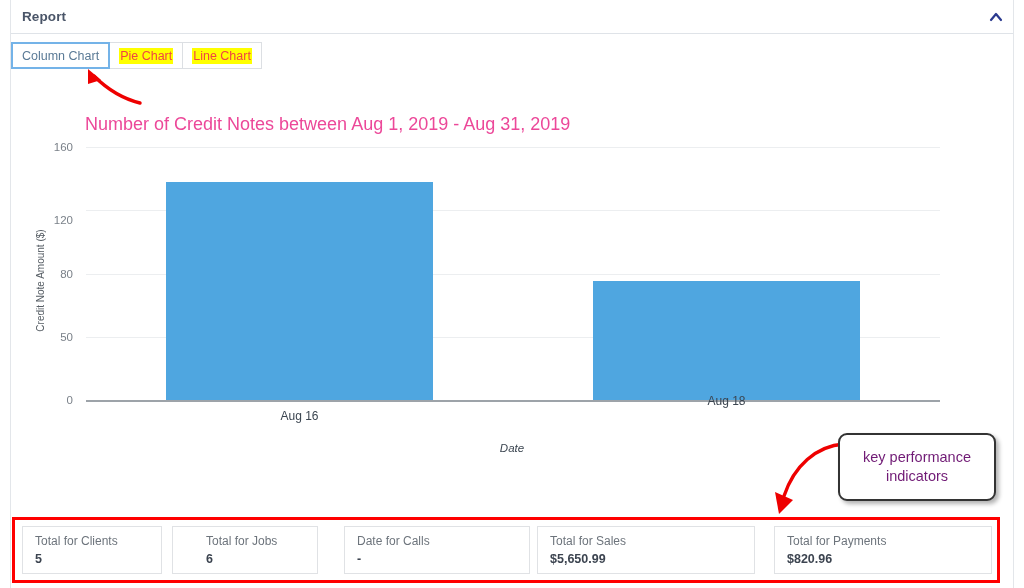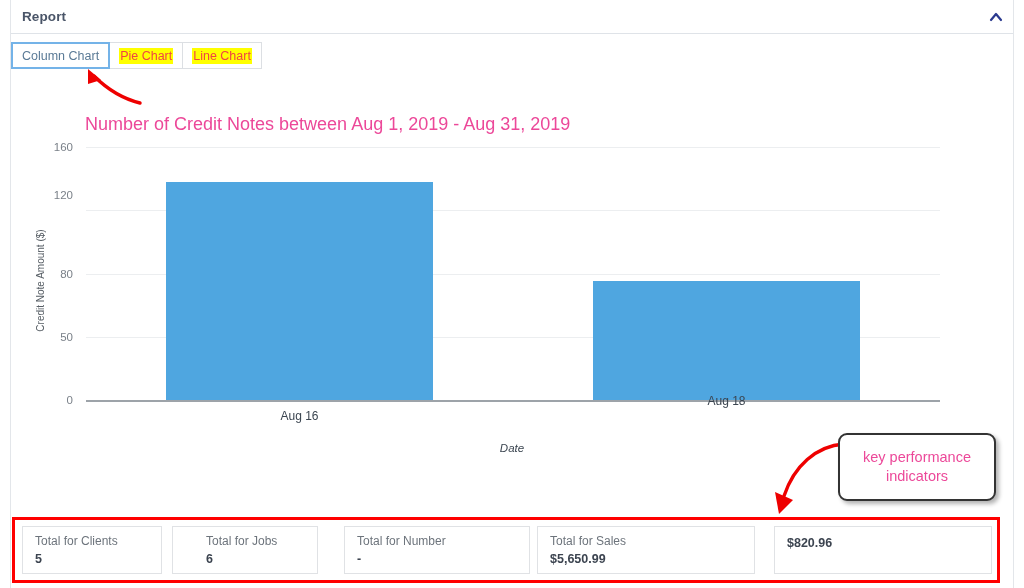--- a/index.html
+++ b/index.html
@@ -176,21 +176,21 @@
     background: #ffffff;
     box-shadow: 3px 3px 4px rgba(0,0,0,.30);
     display: flex;
     align-items: center;
     justify-content: center;
     box-sizing: border-box;
   }
   #kpi-callout-text {
     font-size: 14.5px;
     line-height: 19px;
-    color: #ec4899;
+    color: #701a75;
     text-align: center;
   }
   #kpi-arrow {
     position: absolute;
     left: 770px; top: 440px;
     width: 110px; height: 80px;
     pointer-events: none;
   }
 
   
@@ -267,21 +267,21 @@
     <div id="chart-title">Number of Credit Notes between Aug 1, 2019 - Aug 31, 2019</div>
     <div id="y-axis-title">Credit Note Amount ($)</div>
     <div id="chart-plot">
         <div class="gridline axis-base" style="top: 300px;"></div>
         <div class="y-tick-label" style="top: 300px; left: 22px;">0</div>
         <div class="gridline" style="top: 236.75px;"></div>
         <div class="y-tick-label" style="top: 236.75px; left: 22px;">50</div>
         <div class="gridline" style="top: 173.5px;"></div>
         <div class="y-tick-label" style="top: 173.5px; left: 22px;">80</div>
         <div class="gridline" style="top: 110.25px;"></div>
-        <div class="y-tick-label" style="top: 95px; left: 22px;">120</div>
+        <div class="y-tick-label" style="top: 120px; left: 22px;">120</div>
         <div class="gridline" style="top: 47px;"></div>
         <div class="y-tick-label" style="top: 47px; left: 22px;">160</div>
         <div class="bar" style="left: 155.062px; top: 81.7875px; width: 266.875px; height: 218.213px; background: rgb(79, 166, 224);"></div>
         <div class="x-tick-label" style="left: 288.5px; top: 309px;">Aug 16</div>
         <div class="bar" style="left: 582.062px; top: 181.406px; width: 266.875px; height: 118.594px; background: rgb(79, 166, 224);"></div>
         <div class="x-tick-label" style="left: 715.5px; top: 294px;">Aug 18</div>
       </div>
     <div id="x-axis-title">Date</div>
   </div>
 
@@ -296,26 +296,27 @@
   <div id="kpi-row">
       <div class="kpi-card" style="left: 10px; width: 140px;">
         <div class="kpi-label">Total for Clients</div>
         <div class="kpi-value">5</div>
       </div>
       <div class="kpi-card" style="left: 160px; width: 146px; padding-left: 33px;">
         <div class="kpi-label">Total for Jobs</div>
         <div class="kpi-value">6</div>
       </div>
       <div class="kpi-card" style="left: 332px; width: 186px;">
-        <div class="kpi-label">Total for Number</div>
+        <div class="kpi-label">Date for Calls</div>
         <div class="kpi-value">-</div>
       </div>
       <div class="kpi-card" style="left: 525px; width: 218px;">
         <div class="kpi-label">Total for Sales</div>
         <div class="kpi-value">$5,650.99</div>
       </div>
       <div class="kpi-card" style="left: 762px; width: 218px;">
+        <div class="kpi-label">Total for Payments</div>
         <div class="kpi-value">$820.96</div>
       </div>
     </div>
   <div id="kpi-highlight-box"></div>
 
 </div>
 
 </body></html>

